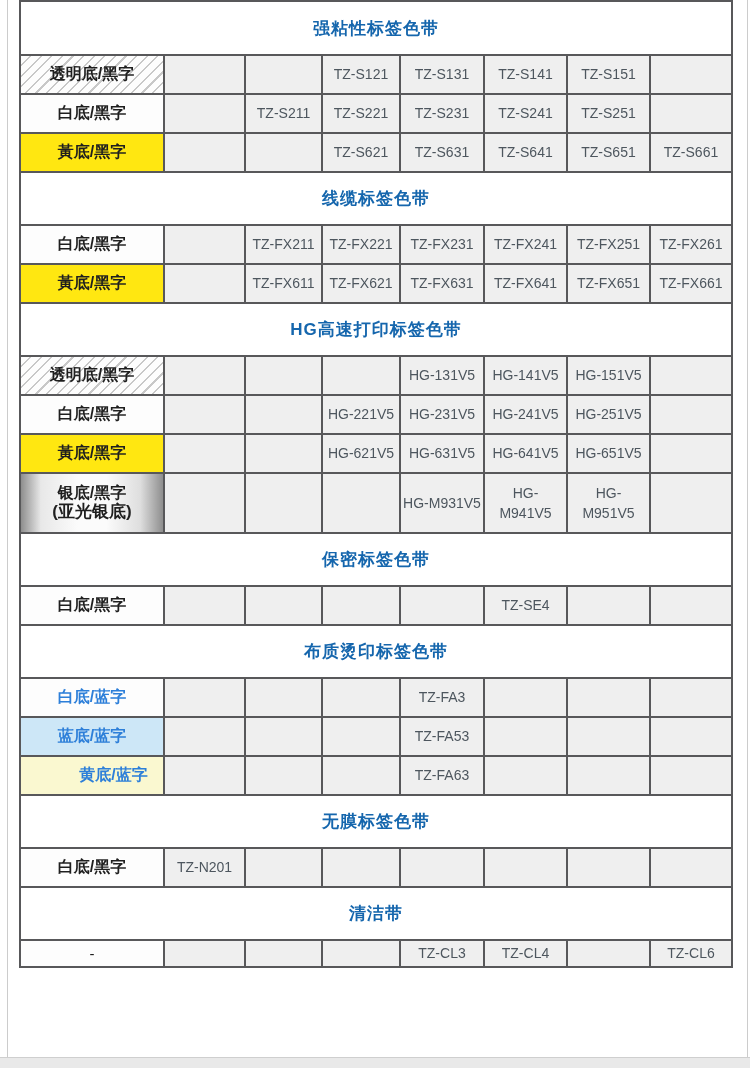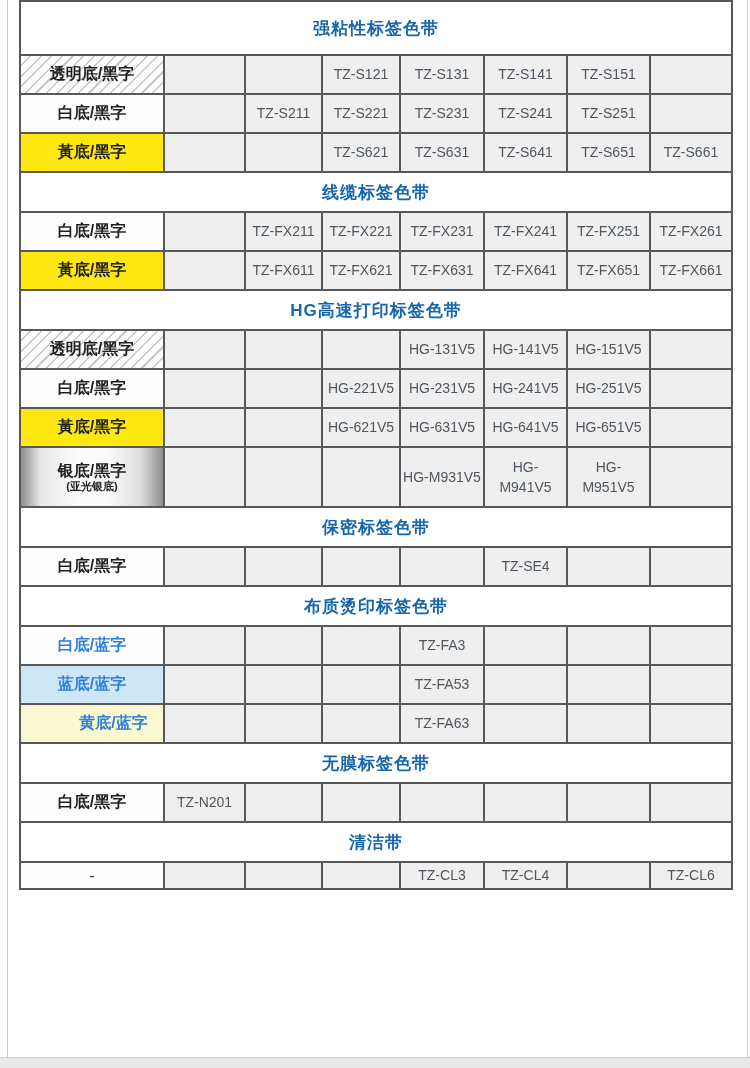--- a/index.html
+++ b/index.html
@@ -27,21 +27,21 @@
     border-collapse: collapse;
     table-layout: fixed;
   }
   .tape-table td {
     border: 2px solid var(--grid, #58585a);
     text-align: center;
     vertical-align: middle;
     overflow: hidden;
   }
   tr.section-header td {
-    height: 40px;
+    height: 53px;
     background: #ffffff;
     color: var(--section_title, #1566ad);
     font-size: 17px;
     font-weight: bold;
     letter-spacing: 1px;
   }
   tr.section-header:first-child td { height: 54px; }
   tr.data-row td { height: 39px; }
   tr.data-row.tall td { height: 60px; }
   #table-body tr:last-child td { height: 27px; }
@@ -51,21 +51,21 @@
     font-size: 14px;
     line-height: 1.45;
     padding: 0 2px;
   }
   td.row-label {
     font-size: 16px;
     font-weight: bold;
     color: var(--label_text, #1f1f1f);
     padding: 0 4px;
   }
-  td.row-label .sub { font-size: 11px; line-height: 1.1; }
+  td.row-label .sub { font-size: 17px; line-height: 1.1; }
   td.row-label.bg-white      { background: #fdfdfd; }
   td.row-label.bg-yellow     { background: var(--yellow, #ffe711); text-align: center; }
   td.row-label.bg-pink       { background: var(--pink, #f9c7ca); }
   td.row-label.bg-lightblue  { background: var(--light_blue, #cde7f7); }
   td.row-label.bg-paleyellow { background: var(--pale_yellow, #faf8d0); padding-left: 47px; }
   td.row-label.bg-striped {
     background: repeating-linear-gradient(135deg,
       #fdfdfd 0px, #fdfdfd 6px,
       var(--stripe, #c8c8c8) 6px, var(--stripe, #c8c8c8) 7.5px);
   }

